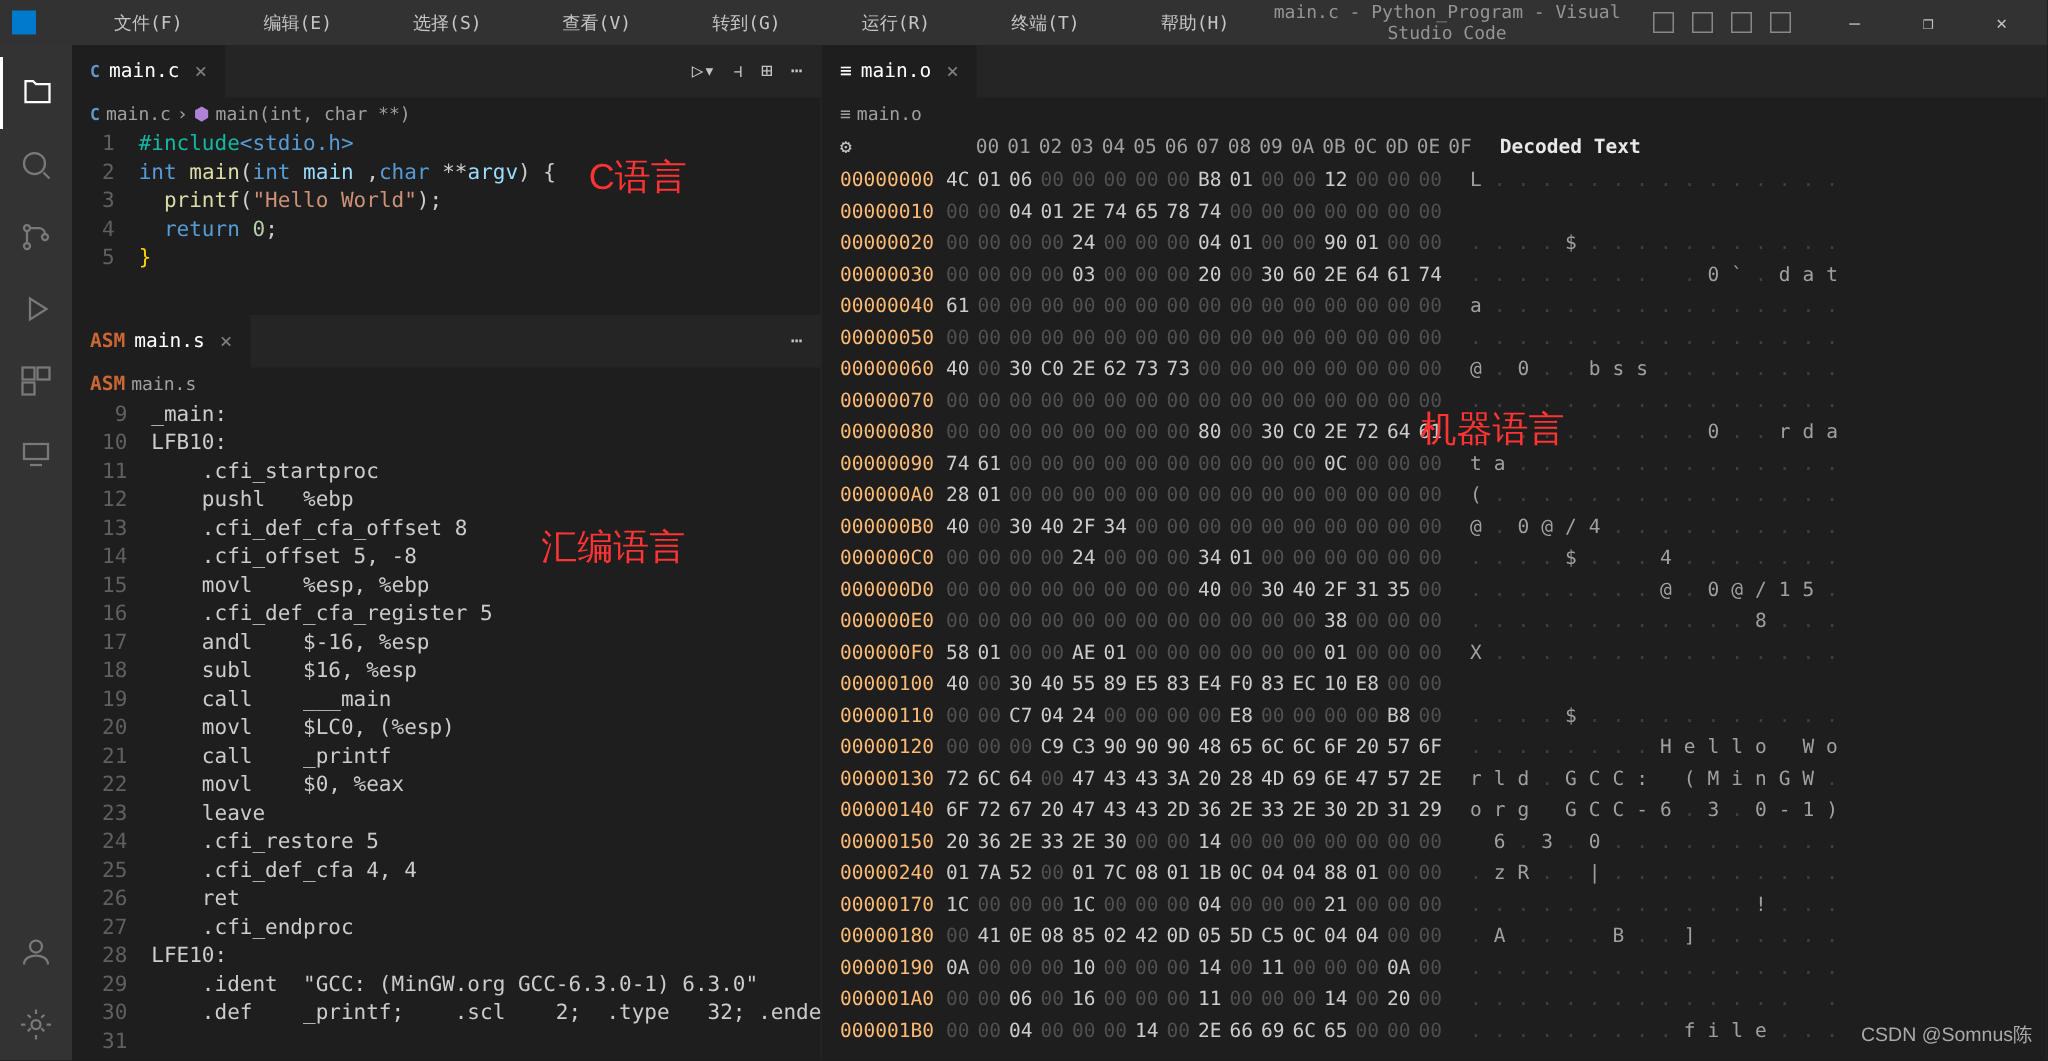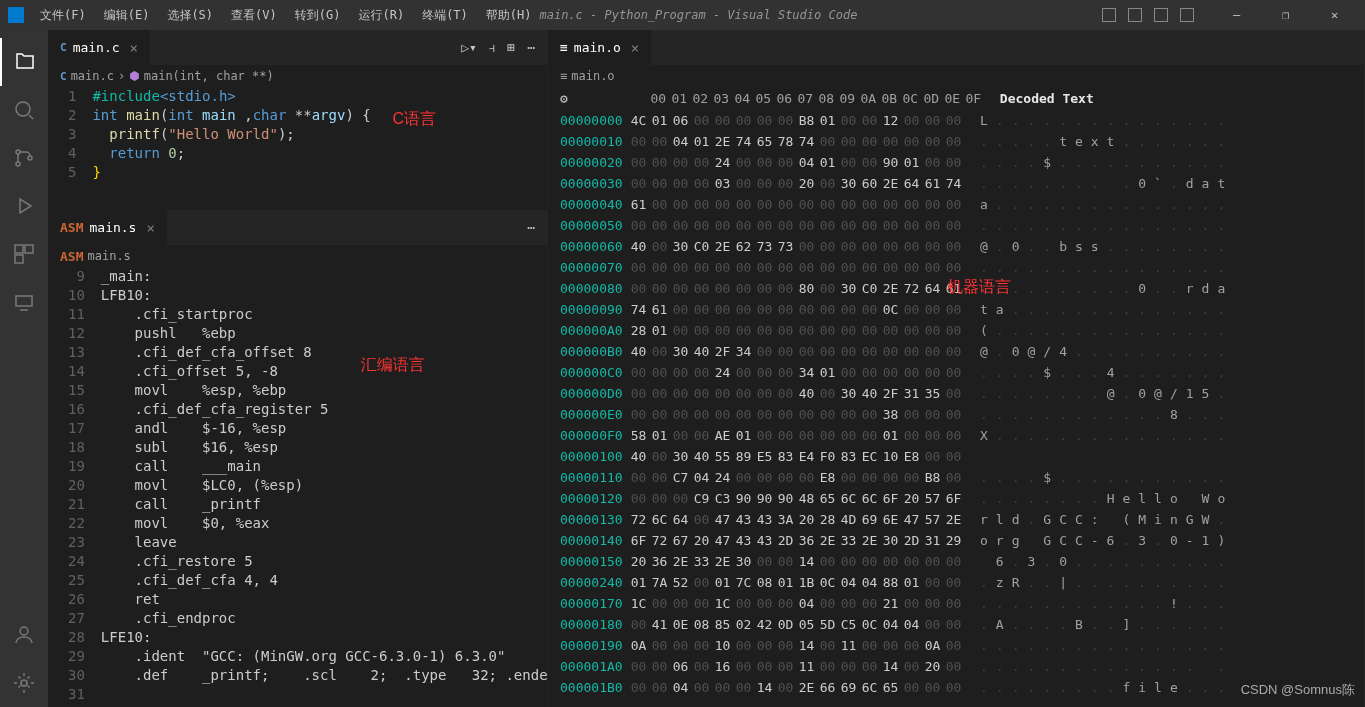--- a/index.html
+++ b/index.html
@@ -1,21 +1,21 @@
 <!DOCTYPE html>
 <html><head>
 <meta charset="utf-8">
 <style>
 * { margin: 0; padding: 0; box-sizing: border-box; }
 body { font-family: 'Segoe UI', Consolas, monospace; background: #1e1e1e; color: #cccccc; font-size: 13px; overflow: hidden; width: 1365px; height: 707px; }
 .titlebar { height: 30px; background: #323233; display: flex; align-items: center; padding: 0 8px; color: #cccccc; font-size: 12px; }
 .vscode-logo { width: 16px; height: 16px; background: #007acc; margin-right: 8px; }
 .menu-items { display: flex; gap: 2px; }
-.menu-item { padding: 4px 8px; color: #c5c5c5; cursor: pointer; }
-.title-center { flex: 1; text-align: left; color: #959595; font-style: italic; }
+.menu-item { padding: 4px 8px; color: #c5c5c5; cursor: pointer; margin-left: 36px; }
+.title-center { flex: 1; text-align: center; color: #959595; }
 .win-controls { display: flex; gap: 4px; align-items: center; }
 .layout-icons { display: flex; gap: 12px; margin-right: 20px; }
 .layout-icon { width: 14px; height: 14px; border: 1px solid #888; }
 .win-btn { width: 45px; height: 30px; display: flex; align-items: center; justify-content: center; color: #c5c5c5; cursor: pointer; }
 .main-area { display: flex; height: calc(100% - 30px); }
 .activity-bar { width: 48px; background: #333333; display: flex; flex-direction: column; align-items: center; padding-top: 8px; }
 .activity-icon { width: 48px; height: 48px; display: flex; align-items: center; justify-content: center; color: #797979; cursor: pointer; }
 .activity-icon.active { color: #fff; border-left: 2px solid #fff; }
 .activity-spacer { flex: 1; }
 .editor-area { flex: 1; display: flex; }
@@ -31,29 +31,29 @@
 .code-area { flex: 1; overflow: auto; font-family: Consolas, monospace; font-size: 14px; line-height: 19px; display: flex; position: relative; }
 .gutter { color: #606060; text-align: right; padding: 0 16px 0 20px; user-select: none; }
 .code-content { flex: 1; white-space: pre; position: relative; }
 .tok-inc { color: #14b8a6; }
 .tok-incfile { color: #569cd6; }
 .tok-kw { color: #569cd6; }
 .tok-fn { color: #dcdcaa; }
 .tok-param { color: #9cdcfe; }
 .tok-str { color: #ce9178; }
 .tok-num { color: #b5cea8; }
-.annotation { position: absolute; font-family: 'SimSun', sans-serif; font-size: 16px; color: #ff3333; pointer-events: none; }
+.annotation { position: absolute; font-family: 'SimSun', sans-serif; font-size: 24px; color: #ff3333; pointer-events: none; }
 .hex-area { flex: 1; display: flex; flex-direction: column; }
 .hex-header { display: flex; align-items: center; font-family: Consolas, monospace; font-size: 13px; gap: 0; padding: 4px 0; }
 .hex-gear { color: #c5c5c5; padding: 0 12px; cursor: pointer; }
 .hex-byte-h { color: #a0a0a0; display: inline-block; width: 21px; text-align: center; }
 .hex-decoded-h { color: #e8e8e8; font-weight: bold; padding-left: 16px; }
 .hex-rows { font-family: Consolas, monospace; font-size: 13px; line-height: 21px; position: relative; flex: 1; overflow: auto; }
 .hex-row { display: flex; }
-.hex-offset { color: #14b8a6; width: 80px; padding-left: 12px; }
+.hex-offset { color: #fdba74; width: 80px; padding-left: 12px; }
 .hex-bytes { flex-shrink: 0; }
 .hex-byte { color: #cccccc; display: inline-block; width: 21px; text-align: center; }
 .hex-byte.zero { color: #505050; }
 .hex-decoded { color: #a0a0a0; padding-left: 16px; letter-spacing: 8px; white-space: pre; }
 .hex-decoded .dim { color: #404040; }
 .split-top { height: 180px; }
 .split-bot { flex: 1; }
 .watermark { position: fixed; bottom: 8px; right: 10px; color: #aaa; font-size: 13px; font-family: Liberation Sans, sans-serif; }
 </style>
 </head>
@@ -213,21 +213,20 @@
       </div>
       <div class="hex-rows" id="hex-rows">
         <div class="hex-row">
             <span class="hex-offset">00000000</span>
             <span class="hex-bytes"><span class="hex-byte">4C</span><span class="hex-byte">01</span><span class="hex-byte">06</span><span class="hex-byte zero">00</span><span class="hex-byte zero">00</span><span class="hex-byte zero">00</span><span class="hex-byte zero">00</span><span class="hex-byte zero">00</span><span class="hex-byte">B8</span><span class="hex-byte">01</span><span class="hex-byte zero">00</span><span class="hex-byte zero">00</span><span class="hex-byte">12</span><span class="hex-byte zero">00</span><span class="hex-byte zero">00</span><span class="hex-byte zero">00</span></span>
             <span class="hex-decoded">L<span class="dim">.</span><span class="dim">.</span><span class="dim">.</span><span class="dim">.</span><span class="dim">.</span><span class="dim">.</span><span class="dim">.</span><span class="dim">.</span><span class="dim">.</span><span class="dim">.</span><span class="dim">.</span><span class="dim">.</span><span class="dim">.</span><span class="dim">.</span><span class="dim">.</span></span>
           </div>
           <div class="hex-row">
             <span class="hex-offset">00000010</span>
             <span class="hex-bytes"><span class="hex-byte zero">00</span><span class="hex-byte zero">00</span><span class="hex-byte">04</span><span class="hex-byte">01</span><span class="hex-byte">2E</span><span class="hex-byte">74</span><span class="hex-byte">65</span><span class="hex-byte">78</span><span class="hex-byte">74</span><span class="hex-byte zero">00</span><span class="hex-byte zero">00</span><span class="hex-byte zero">00</span><span class="hex-byte zero">00</span><span class="hex-byte zero">00</span><span class="hex-byte zero">00</span><span class="hex-byte zero">00</span></span>
-            <span class="hex-decoded"><span class="dim">.</span><span class="dim">.</span><span class="dim">.</span><span class="dim">.</span><span class="dim">.</span>text<span class="dim">.</span><span class="dim">.</span><span class="dim">.</span><span class="dim">.</span><span class="dim">.</span><span class="dim">.</span><span class="dim">.</span></span>
           </div>
           <div class="hex-row">
             <span class="hex-offset">00000020</span>
             <span class="hex-bytes"><span class="hex-byte zero">00</span><span class="hex-byte zero">00</span><span class="hex-byte zero">00</span><span class="hex-byte zero">00</span><span class="hex-byte">24</span><span class="hex-byte zero">00</span><span class="hex-byte zero">00</span><span class="hex-byte zero">00</span><span class="hex-byte">04</span><span class="hex-byte">01</span><span class="hex-byte zero">00</span><span class="hex-byte zero">00</span><span class="hex-byte">90</span><span class="hex-byte">01</span><span class="hex-byte zero">00</span><span class="hex-byte zero">00</span></span>
             <span class="hex-decoded"><span class="dim">.</span><span class="dim">.</span><span class="dim">.</span><span class="dim">.</span>$<span class="dim">.</span><span class="dim">.</span><span class="dim">.</span><span class="dim">.</span><span class="dim">.</span><span class="dim">.</span><span class="dim">.</span><span class="dim">.</span><span class="dim">.</span><span class="dim">.</span><span class="dim">.</span></span>
           </div>
           <div class="hex-row">
             <span class="hex-offset">00000030</span>
             <span class="hex-bytes"><span class="hex-byte zero">00</span><span class="hex-byte zero">00</span><span class="hex-byte zero">00</span><span class="hex-byte zero">00</span><span class="hex-byte">03</span><span class="hex-byte zero">00</span><span class="hex-byte zero">00</span><span class="hex-byte zero">00</span><span class="hex-byte">20</span><span class="hex-byte zero">00</span><span class="hex-byte">30</span><span class="hex-byte">60</span><span class="hex-byte">2E</span><span class="hex-byte">64</span><span class="hex-byte">61</span><span class="hex-byte">74</span></span>
             <span class="hex-decoded"><span class="dim">.</span><span class="dim">.</span><span class="dim">.</span><span class="dim">.</span><span class="dim">.</span><span class="dim">.</span><span class="dim">.</span><span class="dim">.</span> <span class="dim">.</span>0`<span class="dim">.</span>dat</span>

